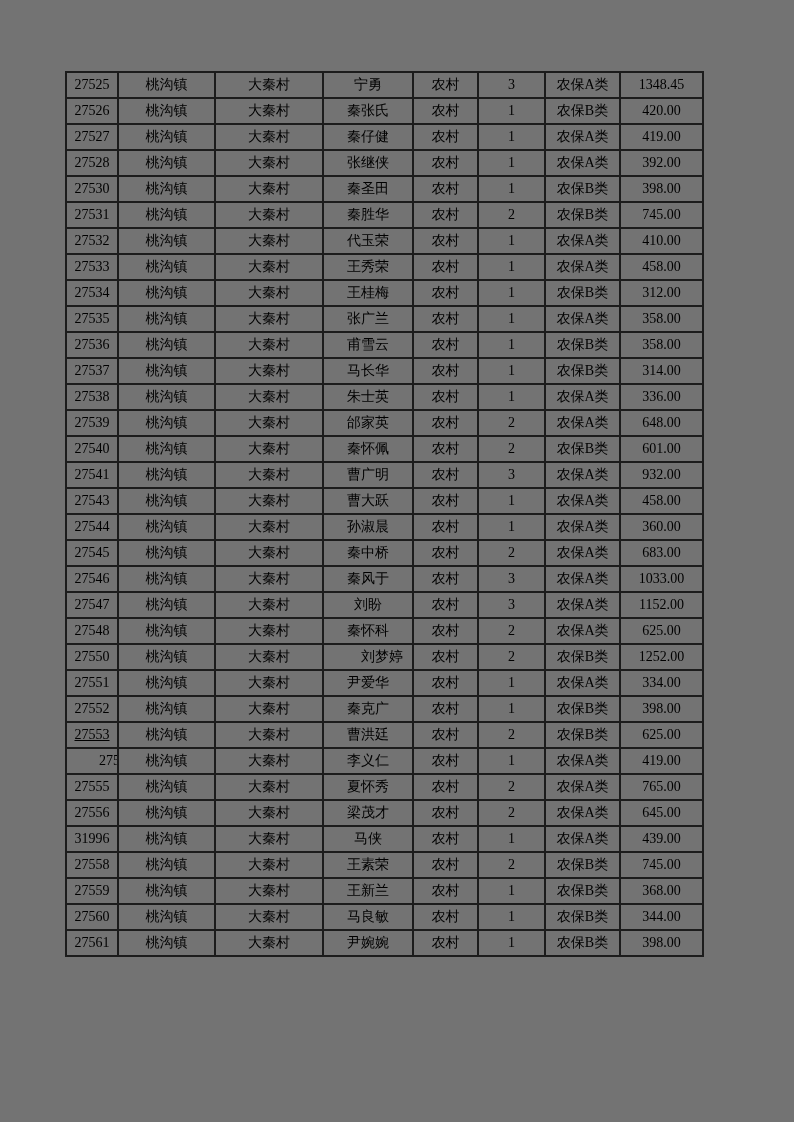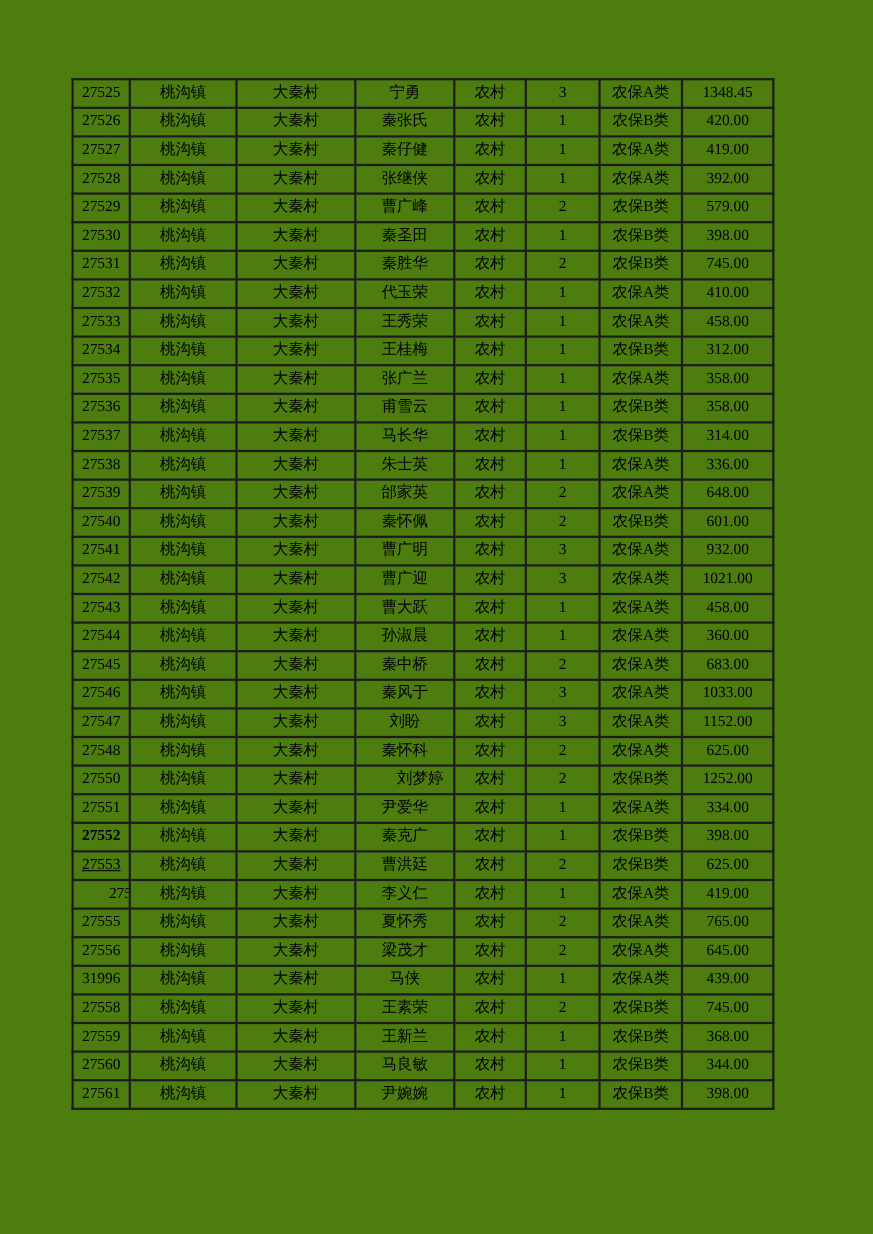--- a/index.html
+++ b/index.html
@@ -13,21 +13,21 @@
     position: relative;
     overflow: hidden;
     font-family: "Liberation Serif", "DejaVu Serif", serif;
     color: #000000;
   }
   .page {
     position: absolute;
     left: 0; top: 0;
     width: 794px;
     height: 1122px;
-    background: #4d7c0f;
+    background: #737373;
   }
   .table-wrap {
     position: absolute;
     left: 65px;
     top: 71px;
   }
   table.benefit-table {
     border-collapse: collapse;
     table-layout: fixed;
     width: 637px;
@@ -99,30 +99,20 @@
     <td class="col-id" style="border-color: rgb(28, 28, 28);">27528</td>
     <td class="col-town" style="border-color: rgb(28, 28, 28);">桃沟镇</td>
     <td class="col-village" style="border-color: rgb(28, 28, 28);">大秦村</td>
     <td class="col-name" style="border-color: rgb(28, 28, 28);">张继侠</td>
     <td class="col-type" style="border-color: rgb(28, 28, 28);">农村</td>
     <td class="col-count" style="border-color: rgb(28, 28, 28);">1</td>
     <td class="col-category" style="border-color: rgb(28, 28, 28);">农保A类</td>
     <td class="col-amount" style="border-color: rgb(28, 28, 28);">392.00</td>
   </tr>
           <tr>
-    <td class="col-id" style="border-color: rgb(28, 28, 28);">27529</td>
-    <td class="col-town" style="border-color: rgb(28, 28, 28);">桃沟镇</td>
-    <td class="col-village" style="border-color: rgb(28, 28, 28);">大秦村</td>
-    <td class="col-name" style="border-color: rgb(28, 28, 28);">曹广峰</td>
-    <td class="col-type" style="border-color: rgb(28, 28, 28);">农村</td>
-    <td class="col-count" style="border-color: rgb(28, 28, 28);">2</td>
-    <td class="col-category" style="border-color: rgb(28, 28, 28);">农保B类</td>
-    <td class="col-amount" style="border-color: rgb(28, 28, 28);">579.00</td>
-  </tr>
-          <tr>
     <td class="col-id" style="border-color: rgb(28, 28, 28);">27530</td>
     <td class="col-town" style="border-color: rgb(28, 28, 28);">桃沟镇</td>
     <td class="col-village" style="border-color: rgb(28, 28, 28);">大秦村</td>
     <td class="col-name" style="border-color: rgb(28, 28, 28);">秦圣田</td>
     <td class="col-type" style="border-color: rgb(28, 28, 28);">农村</td>
     <td class="col-count" style="border-color: rgb(28, 28, 28);">1</td>
     <td class="col-category" style="border-color: rgb(28, 28, 28);">农保B类</td>
     <td class="col-amount" style="border-color: rgb(28, 28, 28);">398.00</td>
   </tr>
           <tr>
@@ -229,77 +219,67 @@
     <td class="col-id" style="border-color: rgb(28, 28, 28);">27541</td>
     <td class="col-town" style="border-color: rgb(28, 28, 28);">桃沟镇</td>
     <td class="col-village" style="border-color: rgb(28, 28, 28);">大秦村</td>
     <td class="col-name" style="border-color: rgb(28, 28, 28); font-family: Liberation Mono, monospace;">曹广明</td>
     <td class="col-type" style="border-color: rgb(28, 28, 28);">农村</td>
     <td class="col-count" style="border-color: rgb(28, 28, 28);">3</td>
     <td class="col-category" style="border-color: rgb(28, 28, 28);">农保A类</td>
     <td class="col-amount" style="border-color: rgb(28, 28, 28);">932.00</td>
   </tr>
           <tr>
-    <td class="col-id" style="border-color: rgb(28, 28, 28);">27542</td>
-    <td class="col-town" style="border-color: rgb(28, 28, 28);">桃沟镇</td>
-    <td class="col-village" style="border-color: rgb(28, 28, 28);">大秦村</td>
-    <td class="col-name" style="border-color: rgb(28, 28, 28);">曹广迎</td>
+    <td class="col-id" style="border-color: rgb(28, 28, 28);">27543</td>
+    <td class="col-town" style="border-color: rgb(28, 28, 28);">桃沟镇</td>
+    <td class="col-village" style="border-color: rgb(28, 28, 28);">大秦村</td>
+    <td class="col-name" style="border-color: rgb(28, 28, 28);">曹大跃</td>
+    <td class="col-type" style="border-color: rgb(28, 28, 28);">农村</td>
+    <td class="col-count" style="border-color: rgb(28, 28, 28);">1</td>
+    <td class="col-category" style="border-color: rgb(28, 28, 28);">农保A类</td>
+    <td class="col-amount" style="border-color: rgb(28, 28, 28);">458.00</td>
+  </tr>
+          <tr>
+    <td class="col-id" style="border-color: rgb(28, 28, 28);">27544</td>
+    <td class="col-town" style="border-color: rgb(28, 28, 28);">桃沟镇</td>
+    <td class="col-village" style="border-color: rgb(28, 28, 28);">大秦村</td>
+    <td class="col-name" style="border-color: rgb(28, 28, 28);">孙淑晨</td>
+    <td class="col-type" style="border-color: rgb(28, 28, 28);">农村</td>
+    <td class="col-count" style="border-color: rgb(28, 28, 28);">1</td>
+    <td class="col-category" style="border-color: rgb(28, 28, 28);">农保A类</td>
+    <td class="col-amount" style="border-color: rgb(28, 28, 28);">360.00</td>
+  </tr>
+          <tr>
+    <td class="col-id" style="border-color: rgb(28, 28, 28);">27545</td>
+    <td class="col-town" style="border-color: rgb(28, 28, 28);">桃沟镇</td>
+    <td class="col-village" style="border-color: rgb(28, 28, 28);">大秦村</td>
+    <td class="col-name" style="border-color: rgb(28, 28, 28);">秦中桥</td>
+    <td class="col-type" style="border-color: rgb(28, 28, 28);">农村</td>
+    <td class="col-count" style="border-color: rgb(28, 28, 28);">2</td>
+    <td class="col-category" style="border-color: rgb(28, 28, 28);">农保A类</td>
+    <td class="col-amount" style="border-color: rgb(28, 28, 28);">683.00</td>
+  </tr>
+          <tr>
+    <td class="col-id" style="border-color: rgb(28, 28, 28);">27546</td>
+    <td class="col-town" style="border-color: rgb(28, 28, 28);">桃沟镇</td>
+    <td class="col-village" style="border-color: rgb(28, 28, 28);">大秦村</td>
+    <td class="col-name" style="border-color: rgb(28, 28, 28);">秦风于</td>
     <td class="col-type" style="border-color: rgb(28, 28, 28);">农村</td>
     <td class="col-count" style="border-color: rgb(28, 28, 28);">3</td>
     <td class="col-category" style="border-color: rgb(28, 28, 28);">农保A类</td>
-    <td class="col-amount" style="border-color: rgb(28, 28, 28);">1021.00</td>
-  </tr>
-          <tr>
-    <td class="col-id" style="border-color: rgb(28, 28, 28);">27543</td>
-    <td class="col-town" style="border-color: rgb(28, 28, 28);">桃沟镇</td>
-    <td class="col-village" style="border-color: rgb(28, 28, 28);">大秦村</td>
-    <td class="col-name" style="border-color: rgb(28, 28, 28);">曹大跃</td>
-    <td class="col-type" style="border-color: rgb(28, 28, 28);">农村</td>
-    <td class="col-count" style="border-color: rgb(28, 28, 28);">1</td>
-    <td class="col-category" style="border-color: rgb(28, 28, 28);">农保A类</td>
-    <td class="col-amount" style="border-color: rgb(28, 28, 28);">458.00</td>
-  </tr>
-          <tr>
-    <td class="col-id" style="border-color: rgb(28, 28, 28);">27544</td>
-    <td class="col-town" style="border-color: rgb(28, 28, 28);">桃沟镇</td>
-    <td class="col-village" style="border-color: rgb(28, 28, 28);">大秦村</td>
-    <td class="col-name" style="border-color: rgb(28, 28, 28);">孙淑晨</td>
-    <td class="col-type" style="border-color: rgb(28, 28, 28);">农村</td>
-    <td class="col-count" style="border-color: rgb(28, 28, 28);">1</td>
-    <td class="col-category" style="border-color: rgb(28, 28, 28);">农保A类</td>
-    <td class="col-amount" style="border-color: rgb(28, 28, 28);">360.00</td>
-  </tr>
-          <tr>
-    <td class="col-id" style="border-color: rgb(28, 28, 28);">27545</td>
-    <td class="col-town" style="border-color: rgb(28, 28, 28);">桃沟镇</td>
-    <td class="col-village" style="border-color: rgb(28, 28, 28);">大秦村</td>
-    <td class="col-name" style="border-color: rgb(28, 28, 28);">秦中桥</td>
-    <td class="col-type" style="border-color: rgb(28, 28, 28);">农村</td>
-    <td class="col-count" style="border-color: rgb(28, 28, 28);">2</td>
-    <td class="col-category" style="border-color: rgb(28, 28, 28);">农保A类</td>
-    <td class="col-amount" style="border-color: rgb(28, 28, 28);">683.00</td>
-  </tr>
-          <tr>
-    <td class="col-id" style="border-color: rgb(28, 28, 28);">27546</td>
-    <td class="col-town" style="border-color: rgb(28, 28, 28);">桃沟镇</td>
-    <td class="col-village" style="border-color: rgb(28, 28, 28);">大秦村</td>
-    <td class="col-name" style="border-color: rgb(28, 28, 28);">秦风于</td>
+    <td class="col-amount" style="border-color: rgb(28, 28, 28);">1033.00</td>
+  </tr>
+          <tr>
+    <td class="col-id" style="border-color: rgb(28, 28, 28);">27547</td>
+    <td class="col-town" style="border-color: rgb(28, 28, 28);">桃沟镇</td>
+    <td class="col-village" style="border-color: rgb(28, 28, 28);">大秦村</td>
+    <td class="col-name" style="border-color: rgb(28, 28, 28);">刘盼</td>
     <td class="col-type" style="border-color: rgb(28, 28, 28);">农村</td>
     <td class="col-count" style="border-color: rgb(28, 28, 28);">3</td>
     <td class="col-category" style="border-color: rgb(28, 28, 28);">农保A类</td>
-    <td class="col-amount" style="border-color: rgb(28, 28, 28);">1033.00</td>
-  </tr>
-          <tr>
-    <td class="col-id" style="border-color: rgb(28, 28, 28);">27547</td>
-    <td class="col-town" style="border-color: rgb(28, 28, 28);">桃沟镇</td>
-    <td class="col-village" style="border-color: rgb(28, 28, 28);">大秦村</td>
-    <td class="col-name" style="border-color: rgb(28, 28, 28);">刘盼</td>
-    <td class="col-type" style="border-color: rgb(28, 28, 28);">农村</td>
-    <td class="col-count" style="border-color: rgb(28, 28, 28);">3</td>
-    <td class="col-category" style="border-color: rgb(28, 28, 28);">农保A类</td>
     <td class="col-amount" style="border-color: rgb(28, 28, 28);">1152.00</td>
   </tr>
           <tr>
     <td class="col-id" style="border-color: rgb(28, 28, 28);">27548</td>
     <td class="col-town" style="border-color: rgb(28, 28, 28);">桃沟镇</td>
     <td class="col-village" style="border-color: rgb(28, 28, 28);">大秦村</td>
     <td class="col-name" style="border-color: rgb(28, 28, 28);">秦怀科</td>
     <td class="col-type" style="border-color: rgb(28, 28, 28);">农村</td>
     <td class="col-count" style="border-color: rgb(28, 28, 28);">2</td>
     <td class="col-category" style="border-color: rgb(28, 28, 28);">农保A类</td>
@@ -319,21 +299,21 @@
     <td class="col-id" style="border-color: rgb(28, 28, 28);">27551</td>
     <td class="col-town" style="border-color: rgb(28, 28, 28);">桃沟镇</td>
     <td class="col-village" style="border-color: rgb(28, 28, 28);">大秦村</td>
     <td class="col-name" style="border-color: rgb(28, 28, 28);">尹爱华</td>
     <td class="col-type" style="border-color: rgb(28, 28, 28);">农村</td>
     <td class="col-count" style="border-color: rgb(28, 28, 28);">1</td>
     <td class="col-category" style="border-color: rgb(28, 28, 28);">农保A类</td>
     <td class="col-amount" style="border-color: rgb(28, 28, 28);">334.00</td>
   </tr>
           <tr>
-    <td class="col-id" style="border-color: rgb(28, 28, 28); font-weight: bold;">27552</td>
+    <td class="col-id" style="border-color: rgb(28, 28, 28);">27552</td>
     <td class="col-town" style="border-color: rgb(28, 28, 28);">桃沟镇</td>
     <td class="col-village" style="border-color: rgb(28, 28, 28);">大秦村</td>
     <td class="col-name" style="border-color: rgb(28, 28, 28);">秦克广</td>
     <td class="col-type" style="border-color: rgb(28, 28, 28);">农村</td>
     <td class="col-count" style="border-color: rgb(28, 28, 28);">1</td>
     <td class="col-category" style="border-color: rgb(28, 28, 28);">农保B类</td>
     <td class="col-amount" style="border-color: rgb(28, 28, 28);">398.00</td>
   </tr>
           <tr>
     <td class="col-id" style="border-color: rgb(28, 28, 28); text-decoration: underline;">27553</td>

